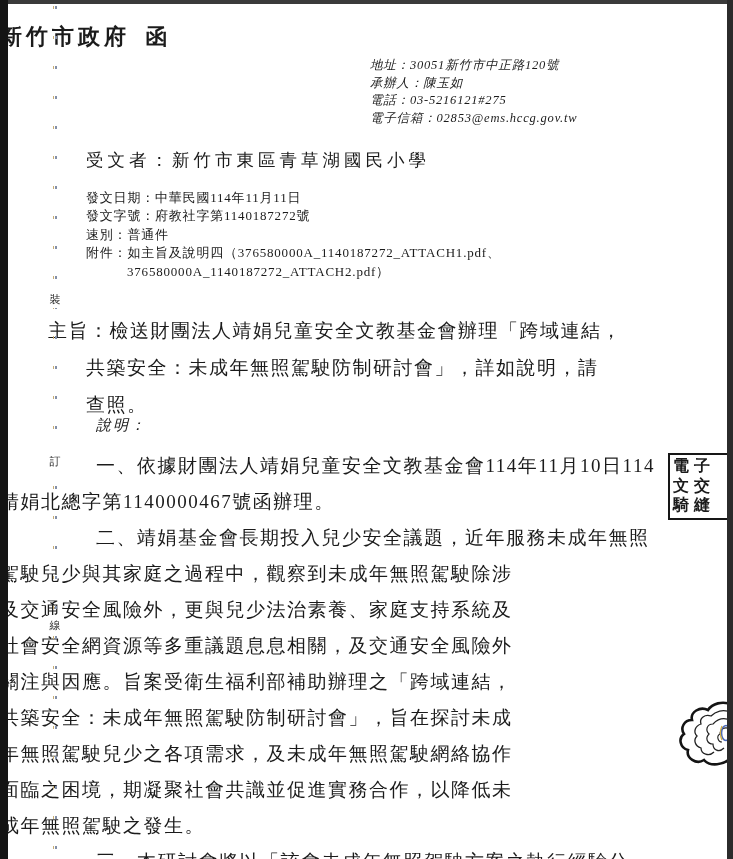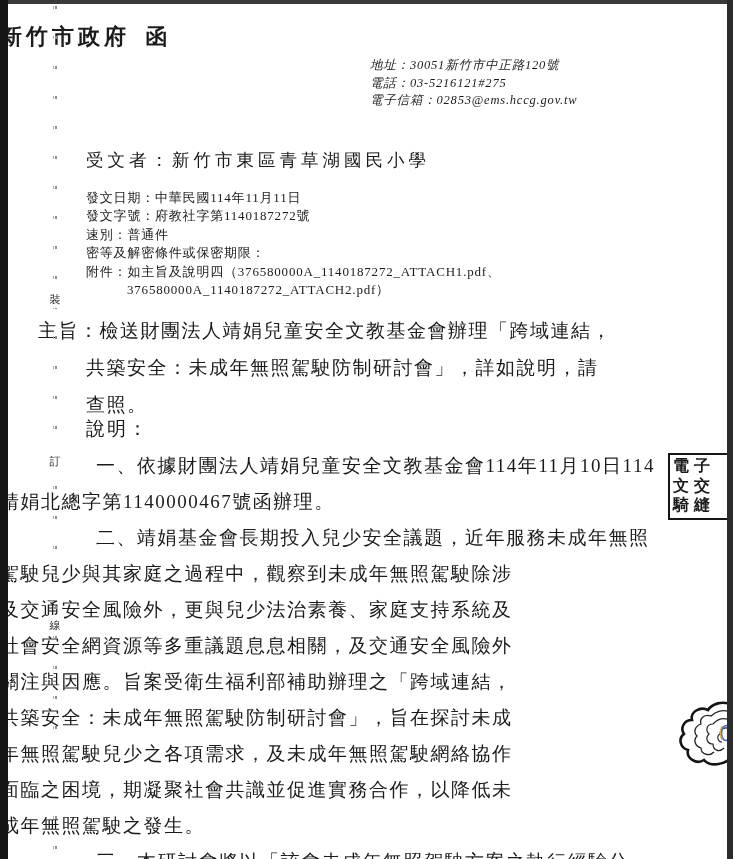--- a/index.html
+++ b/index.html
@@ -33,24 +33,24 @@
   .title {
     position:absolute; top:22px; left:0; width:733px; text-align:left;
     font-size:22px; font-weight:bold; letter-spacing:4px; word-spacing:6px; margin:0;
   }
   .contact { position:absolute; left:370px; top:57px; font-size:12.5px; line-height:17.6px; letter-spacing:0.8px;font-style:italic; }
   .recipient { position:absolute; left:86px; top:148px; font-size:17.5px; letter-spacing:4px; }
   .meta { position:absolute; left:86px; top:189px; font-size:13px; line-height:18.4px; letter-spacing:0.8px; }
   .meta .indent2 { padding-left:41px; }
 
   .subject { position:absolute; left:0; top:312px; font-size:19px; line-height:37px; letter-spacing:1.5px; }
-  .subject .row-first { padding-left:38px; }
+  .subject .row-first { padding-left:48px; }
   .subject .row-cont  { padding-left:86px; }
 
-  .explain-label { position:absolute; left:86px; top:416px; font-size:19px; letter-spacing:2px; }
+  .explain-label { position:absolute; left:96px; top:416px; font-size:15px; letter-spacing:2px;font-style:italic; }
 
   .items { position:absolute; left:0; top:448px; font-size:19px; line-height:36px; letter-spacing:1.5px; }
   .items .item-first { padding-left:96px; }
   .items .item-cont  { }
 
   
   .estamp {
     position:absolute; left:668px; top:453px; width:64px; height:62px; z-index:3;
     border:2px solid #161616; background:#fff; overflow:hidden;
     font-size:16px; font-weight:bold; line-height:19.5px; letter-spacing:5px;
@@ -68,31 +68,31 @@
 
 <div class="binding-line"></div>
 <span class="bind-char m0">裝</span>
 <span class="bind-char m1">訂</span>
 <span class="bind-char m2">線</span>
 
 <h1 class="title">新竹市政府 函</h1>
 
 <div class="contact">
   <div>地址：30051新竹市中正路120號</div>
+  <div>承辦人：陳玉如</div>
   <div>電話：03-5216121#275</div>
   <div>電子信箱：02853@ems.hccg.gov.tw</div>
 </div>
 
 <div class="recipient">受文者：新竹市東區青草湖國民小學</div>
 
 <div class="meta">
   <div>發文日期：中華民國114年11月11日</div>
   <div>發文字號：府教社字第1140187272號</div>
   <div>速別：普通件</div>
-  <div>密等及解密條件或保密期限：</div>
   <div>附件：如主旨及說明四（376580000A_1140187272_ATTACH1.pdf、</div>
   <div class="indent2">376580000A_1140187272_ATTACH2.pdf）</div>
 </div>
 
 <div class="subject">
   <div class="row-first"><span>主旨：</span><span>檢送財團法人靖娟兒童安全文教基金會辦理「跨域連結，</span></div>
   <div class="row-cont">共築安全：未成年無照駕駛防制研討會」，詳如說明，請</div>
   <div class="row-cont">查照。</div>
 </div>
 

